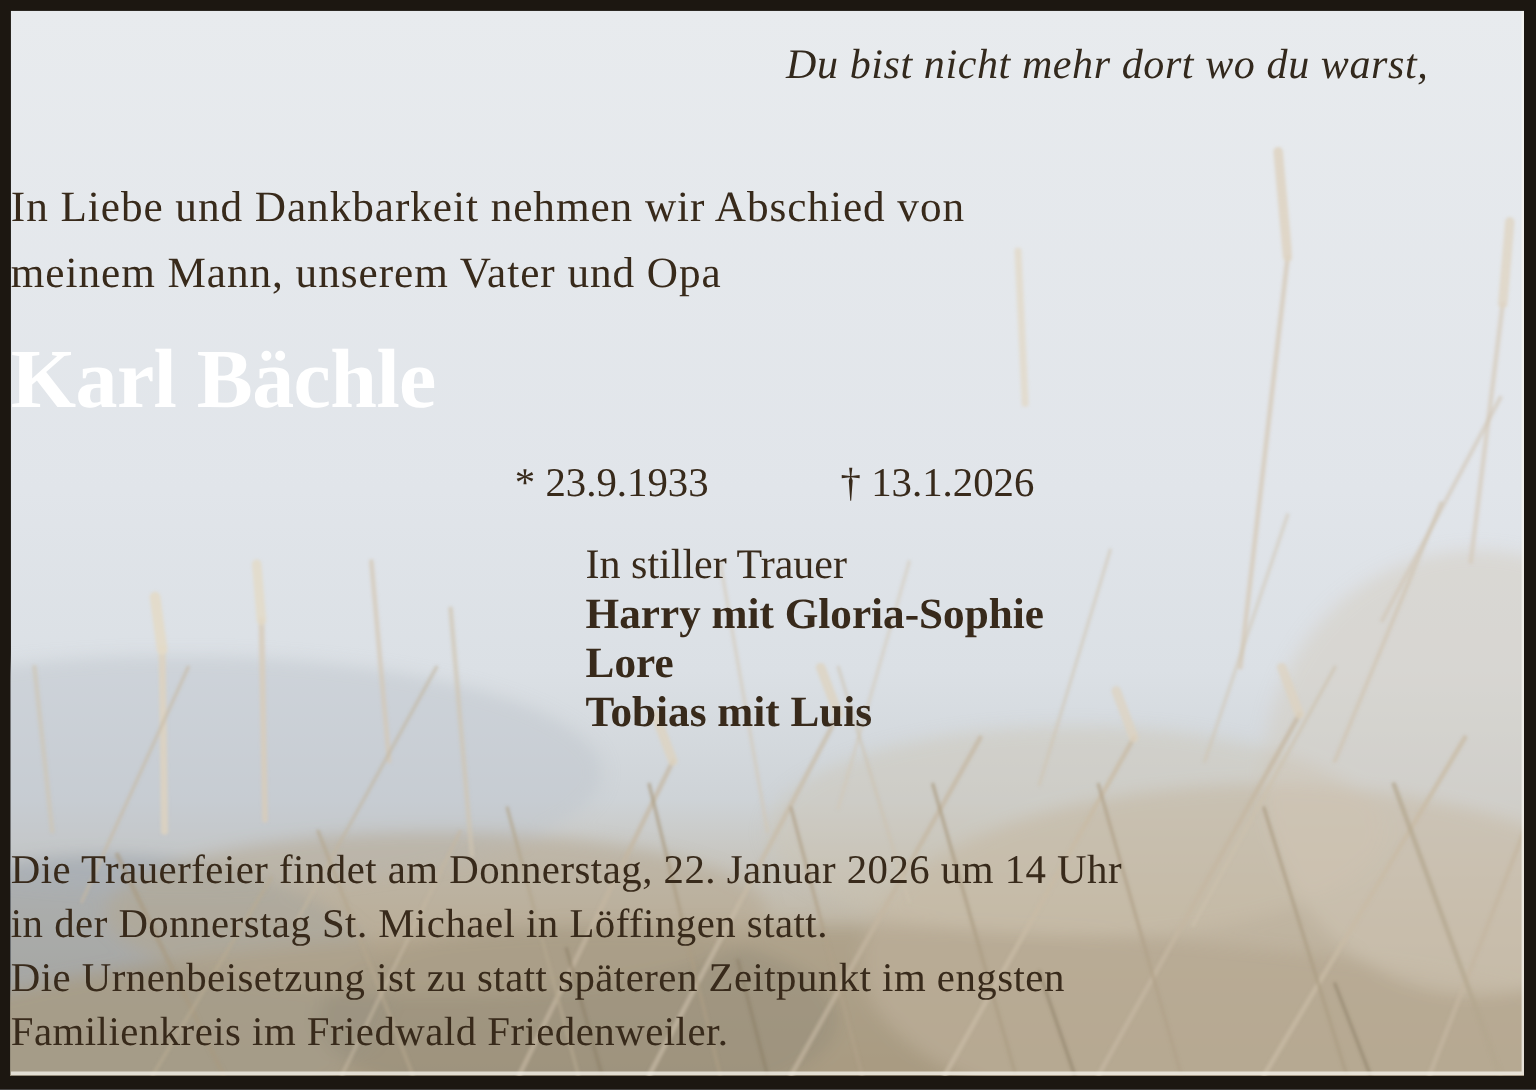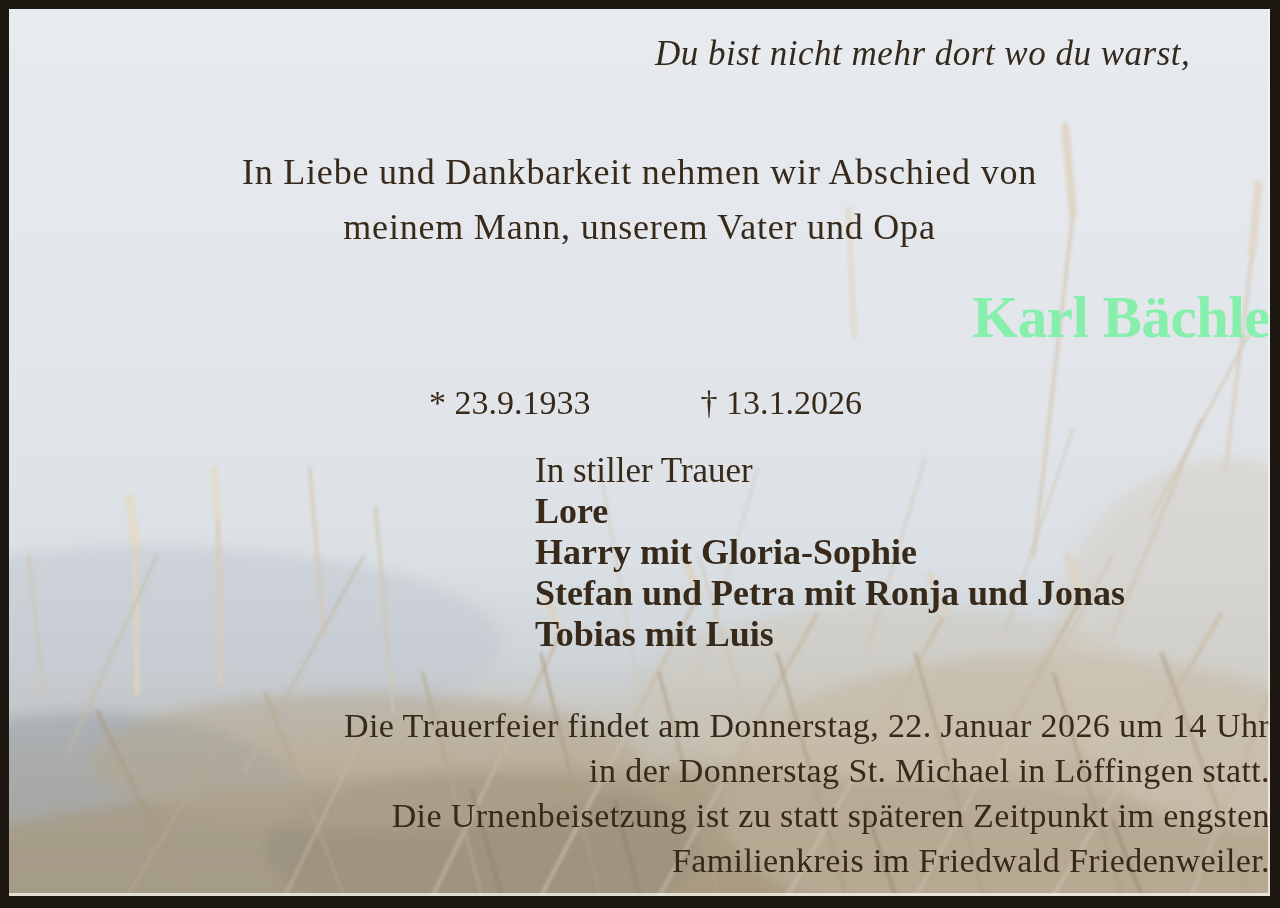--- a/index.html
+++ b/index.html
@@ -19,44 +19,44 @@
     box-shadow:inset -2px -3px 0 rgba(247,244,237,.75);
   }
   .bg{position:absolute;inset:0;width:100%;height:100%;display:block;}
   .layer{position:absolute;}
   .quote{
     left:646px;top:20px;
     font-style:italic;font-size:35px;line-height:50px;
     color:#33291d;letter-spacing:.5px;white-space:nowrap;
   }
   .intro{
-    left:0;right:0;top:136px;text-align:center;
+    left:0;right:0;top:136px;text-align:left;
     font-size:36px;line-height:55px;letter-spacing:.8px;white-space:nowrap;
   }
   .name{
-    left:0;right:0;top:258px;text-align:right;margin:0;
-    font-size:59px;line-height:100px;font-weight:bold;
-    color:#86efac;letter-spacing:-.5px;white-space:nowrap;
+    left:0;right:0;top:258px;text-align:left;margin:0;
+    font-size:70px;line-height:100px;font-weight:bold;
+    color:#ffffff;letter-spacing:-.5px;white-space:nowrap;
   }
   .dates{
     left:0;right:0;top:374px;
     display:flex;justify-content:center;gap:110px;
     font-size:34px;line-height:40px;white-space:nowrap;padding-left:12px;
   }
   .mourners{
-    left:526px;top:441px;
+    left:479px;top:441px;
     font-size:35px;line-height:41px;white-space:nowrap;font-family:Liberation Serif, serif;
   }
   .mourners .names{font-weight:bold;font-size:36px;}
   .placedate{
     left:64px;top:577px;
     font-size:34px;line-height:44px;white-space:nowrap;
   }
   .funeral{
-    left:0;right:0;top:694px;text-align:right;
+    left:0;right:0;top:694px;text-align:left;
     font-size:34px;line-height:45px;letter-spacing:.4px;white-space:nowrap;
   }
 </style>
 </head>
 <body>
 
 <div class="page">
 
   <svg class="bg" viewBox="0 0 1280 908" preserveAspectRatio="none">
     <defs>
@@ -159,23 +159,22 @@
   <h1 class="layer name">Karl Bächle</h1>
 
   <div class="layer dates">
     <span>* 23.9.1933</span>
     <span>† 13.1.2026</span>
   </div>
 
   <div class="layer mourners">
     <div>In stiller Trauer</div>
     <div class="names">
+      <div>Harry mit Gloria-Sophie</div>
       <div>Lore</div>
-      <div>Harry mit Gloria-Sophie</div>
-      <div>Stefan und Petra mit Ronja und Jonas</div>
       <div>Tobias mit Luis</div>
     </div>
   </div>
 
 
   <div class="layer funeral">
     <div>Die Trauerfeier findet am Donnerstag, 22. Januar 2026 um 14 Uhr</div>
     <div>in der Donnerstag St. Michael in Löffingen statt.</div>
     <div>Die Urnenbeisetzung ist zu statt späteren Zeitpunkt im engsten</div>
     <div>Familienkreis im Friedwald Friedenweiler.</div>

